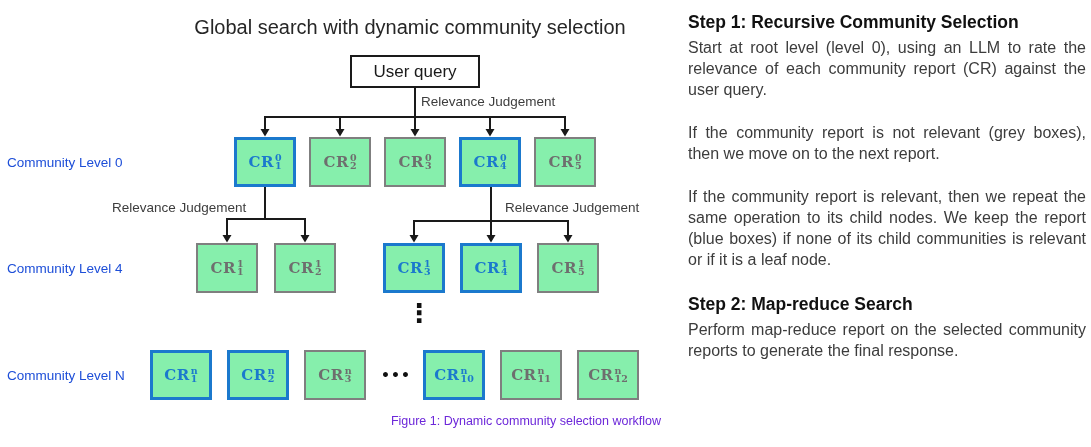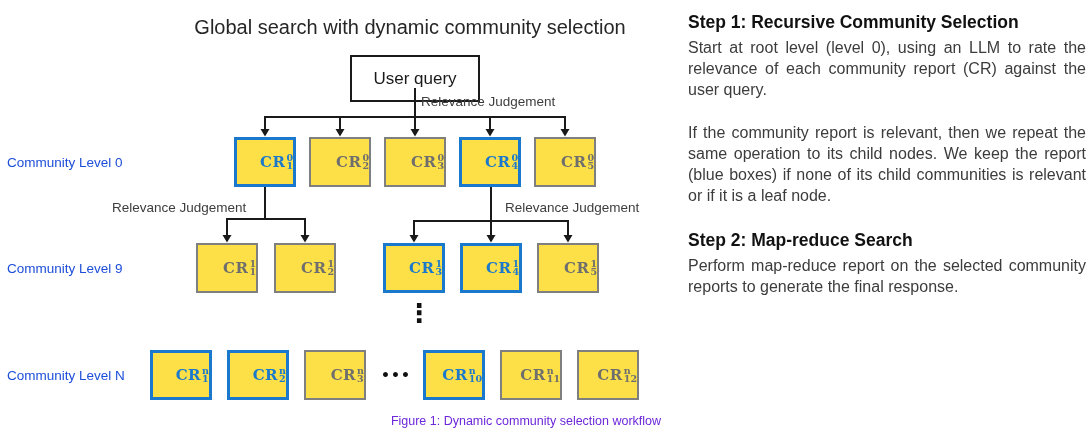--- a/index.html
+++ b/index.html
@@ -2,31 +2,31 @@
 <html style="--sel-color: #1b79cd; --unsel-color: #7f7f7f;"><head>
 <meta charset="utf-8">
 <style>
   html,body{margin:0;padding:0;background:#fff;}
   .canvas{position:relative;width:1091px;height:447px;background:#ffffff;
           font-family:"Liberation Sans",sans-serif;overflow:hidden;}
   .abs{position:absolute;}
 
   .title{left:0;top:16px;width:820px;text-align:center;font-size:20px;color:#262626;}
 
-  .uq-box{left:350px;top:55px;width:130px;height:47px;border:2.5px solid #1a1a1a;
+  .uq-box{left:350px;top:55px;width:130px;height:33px;border:2.5px solid #1a1a1a;
           box-sizing:border-box;display:flex;align-items:center;justify-content:center;
           font-size:17px;color:#1a1a1a;background:#fff;}
 
   .rel-label{font-size:13.5px;color:#3d3d3d;white-space:nowrap;text-align:center;}
   .row-label{font-size:13.5px;color:#1d4ed8;white-space:nowrap;}
 
   .box-row{position:absolute;display:flex;}
   .grp{display:contents;}
-  .cr-box{width:62px;height:50px;box-sizing:border-box;background:#fde047;
-          display:flex;align-items:center;justify-content:flex-end;
+  .cr-box{width:62px;height:50px;box-sizing:border-box;background:#86efac;
+          display:flex;align-items:center;justify-content:center;
           font-family:"DejaVu Serif",serif;font-weight:bold;}
   .cr-box.sel{border:3px solid var(--sel-color);color:var(--sel-color);}
   .cr-box.unsel{border:2.5px solid var(--unsel-color);color:#6e6e6e;}
   .cr-base{font-size:15px;letter-spacing:0.5px;}
   .cr-ss{display:inline-flex;flex-direction:column;align-items:flex-start;
          margin-left:1px;font-size:9.5px;line-height:8.5px;transform:translateY(-0.5px);}
 
   .hdots{align-self:center;width:27px;text-align:center;font-weight:bold;
          font-size:14px;letter-spacing:1px;color:#111;font-family:"DejaVu Sans",sans-serif;}
   .vdots{left:406px;top:299px;font-size:26px;font-weight:bold;color:#111;
@@ -73,21 +73,21 @@
       M409.5,235 L418.5,235 L414,242.5 Z
       M486.5,235 L495.5,235 L491,242.5 Z
       M563.5,235 L572.5,235 L568,242.5 Z" fill="#1a1a1a"></path>
   </svg>
 
   <div class="abs rel-label" style="left:421px;top:94px;">Relevance Judgement</div>
   <div class="abs rel-label" style="left:112px;top:200px;">Relevance Judgement</div>
   <div class="abs rel-label" style="left:505px;top:200px;">Relevance Judgement</div>
 
   <div class="abs row-label" style="left:7px;top:155px;">Community Level 0</div>
-  <div class="abs row-label" style="left:7px;top:261px;">Community Level 9</div>
+  <div class="abs row-label" style="left:7px;top:261px;">Community Level 4</div>
   <div class="abs row-label" style="left:7px;top:368px;">Community Level N</div>
 
   <div class="box-row" id="row-l0" style="left:234px;top:137px;gap:13px;">
       <div class="cr-box sel">
         <span class="cr-base">CR</span>
         <span class="cr-ss">
           <span>0</span>
           <span>1</span>
         </span>
       </div>
@@ -203,18 +203,19 @@
             <span>12</span>
           </span>
         </div></div>
   </div>
 
   <div class="abs caption">Figure 1: Dynamic community selection workflow</div>
 
   <div class="abs sidebar">
     <div class="step-heading">Step 1: Recursive Community Selection</div>
     <p>Start at root level (level 0), using an LLM to rate the relevance of each community report (CR) against the user query.</p>
+    <p>If the community report is not relevant (grey boxes), then we move on to the next report.</p>
     <p>If the community report is relevant, then we repeat the same operation to its child nodes. We keep the report (blue boxes) if none of its child communities is relevant or if it is a leaf node.</p>
     <div class="step-heading step2-gap">Step 2: Map-reduce Search</div>
     <p>Perform map-reduce report on the selected community reports to generate the final response.</p>
   </div>
 
 </div>
 
 </body></html>

